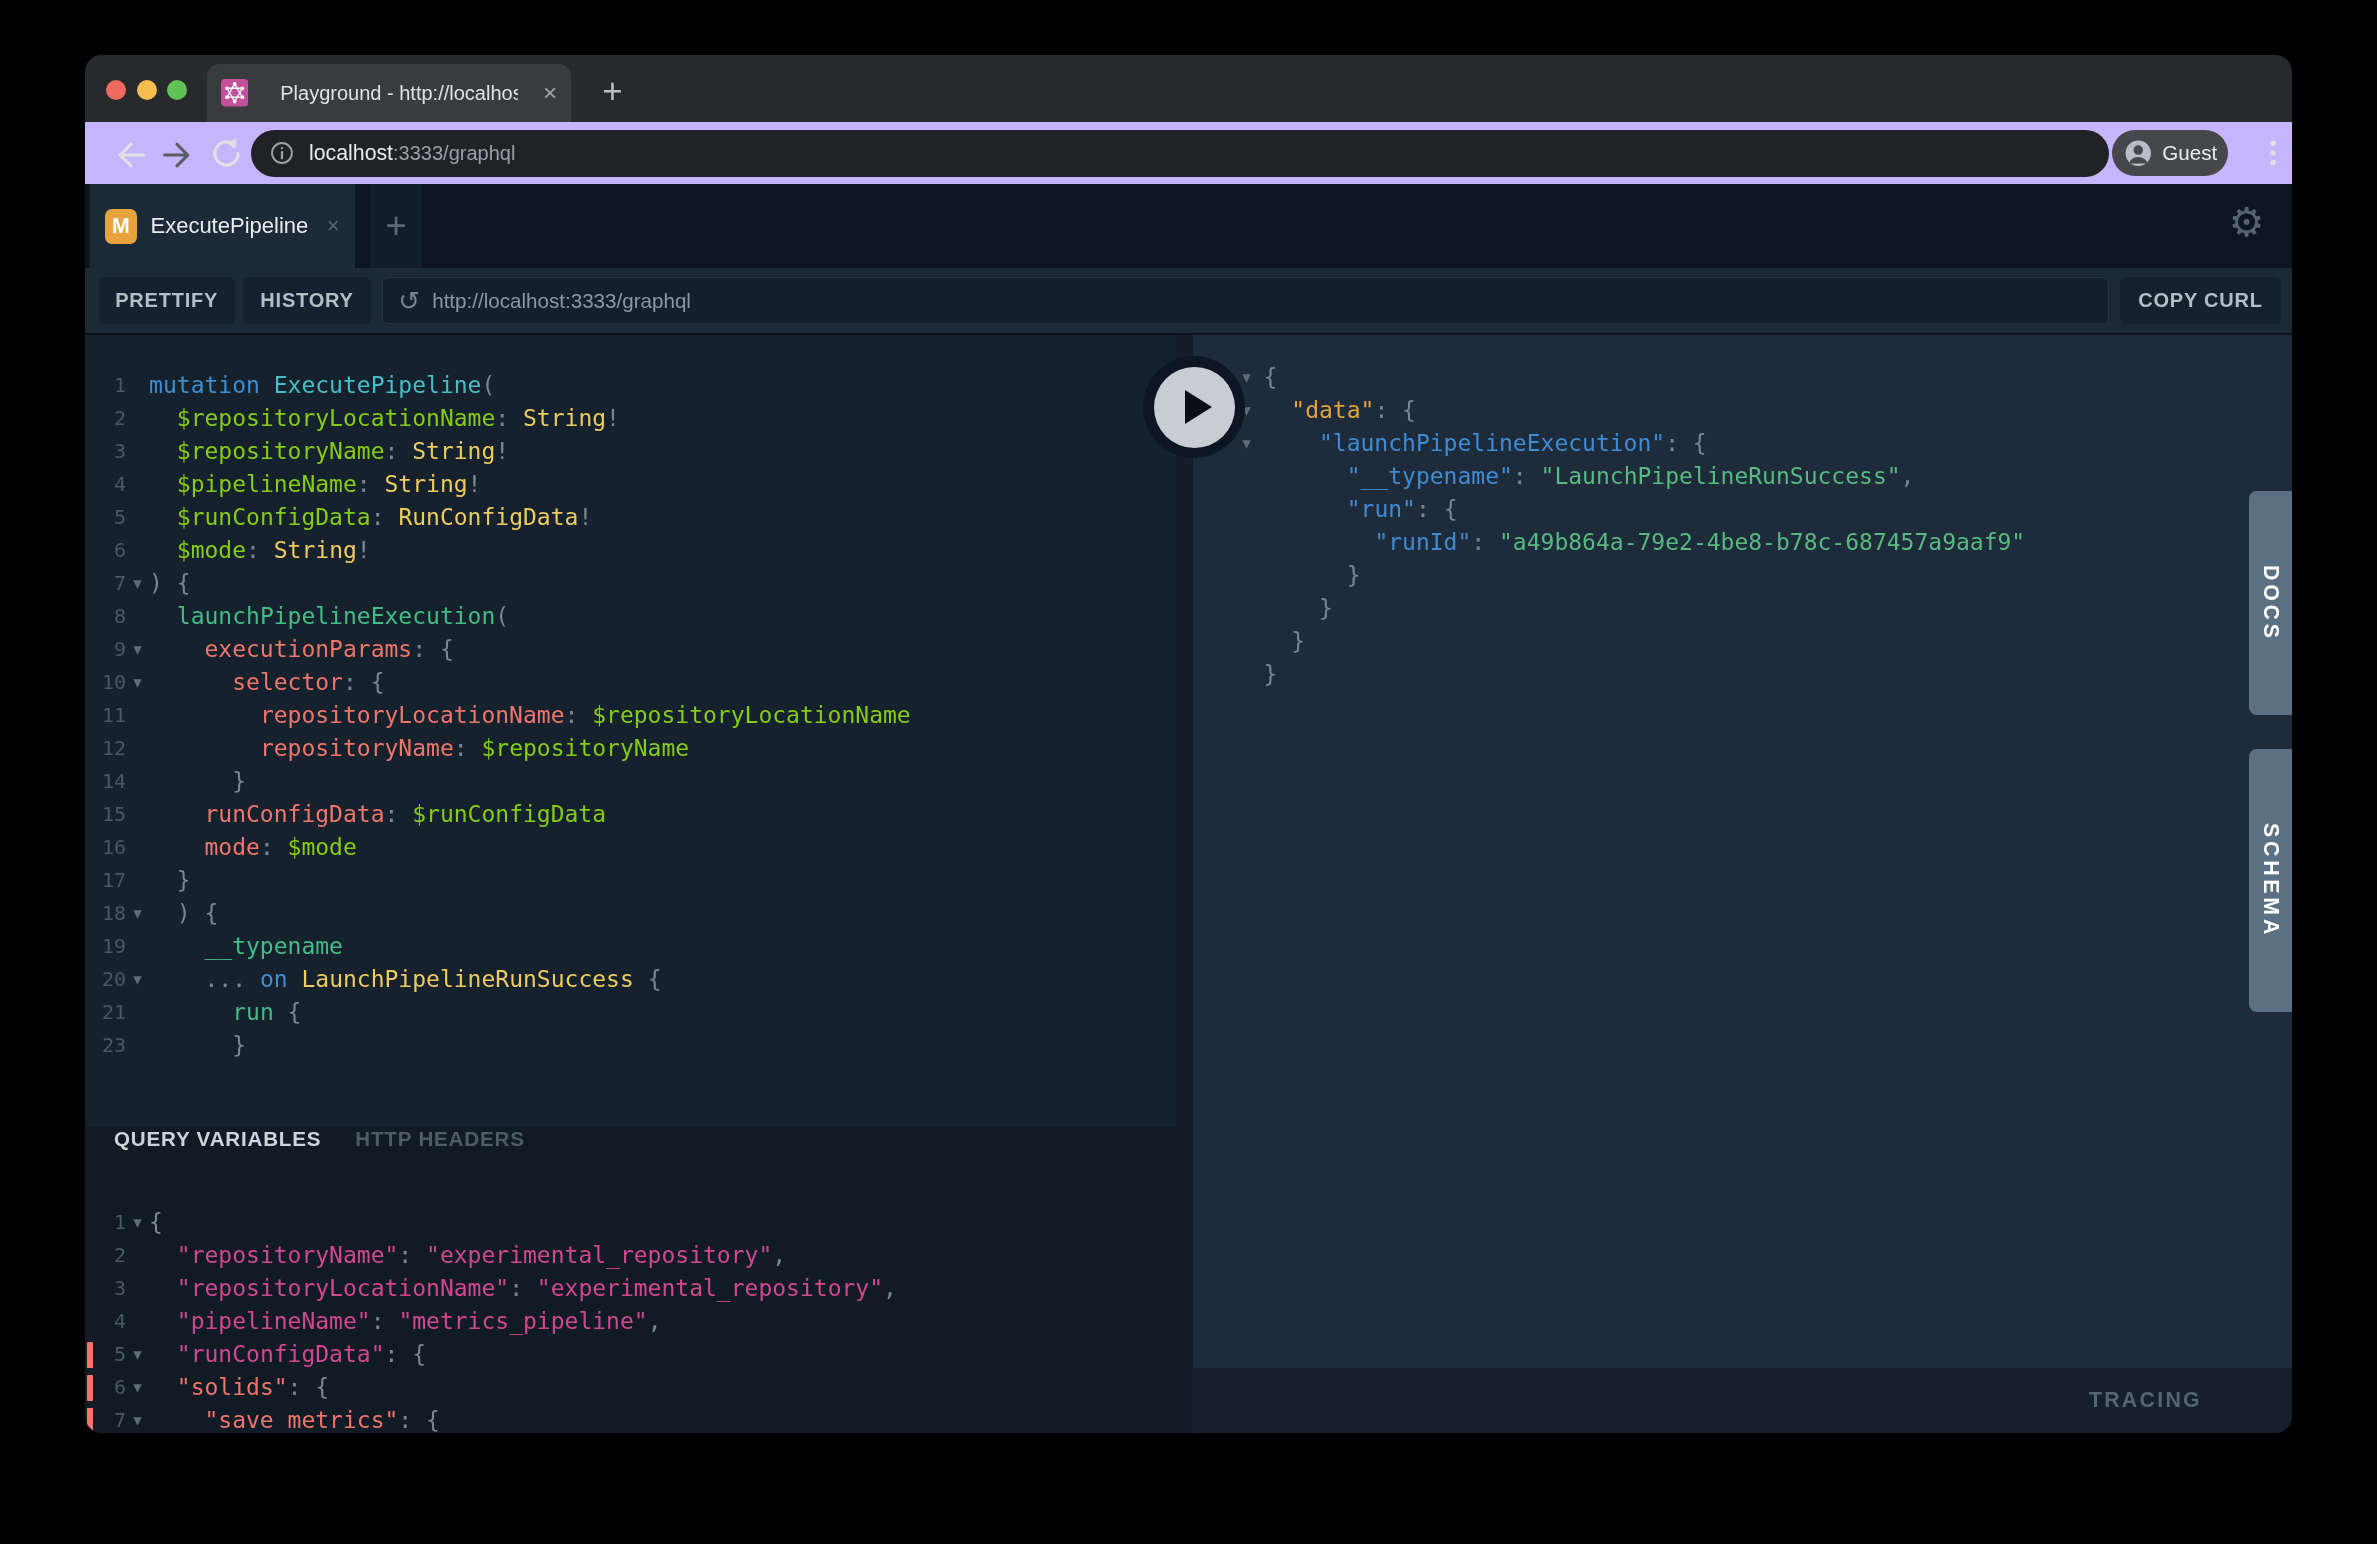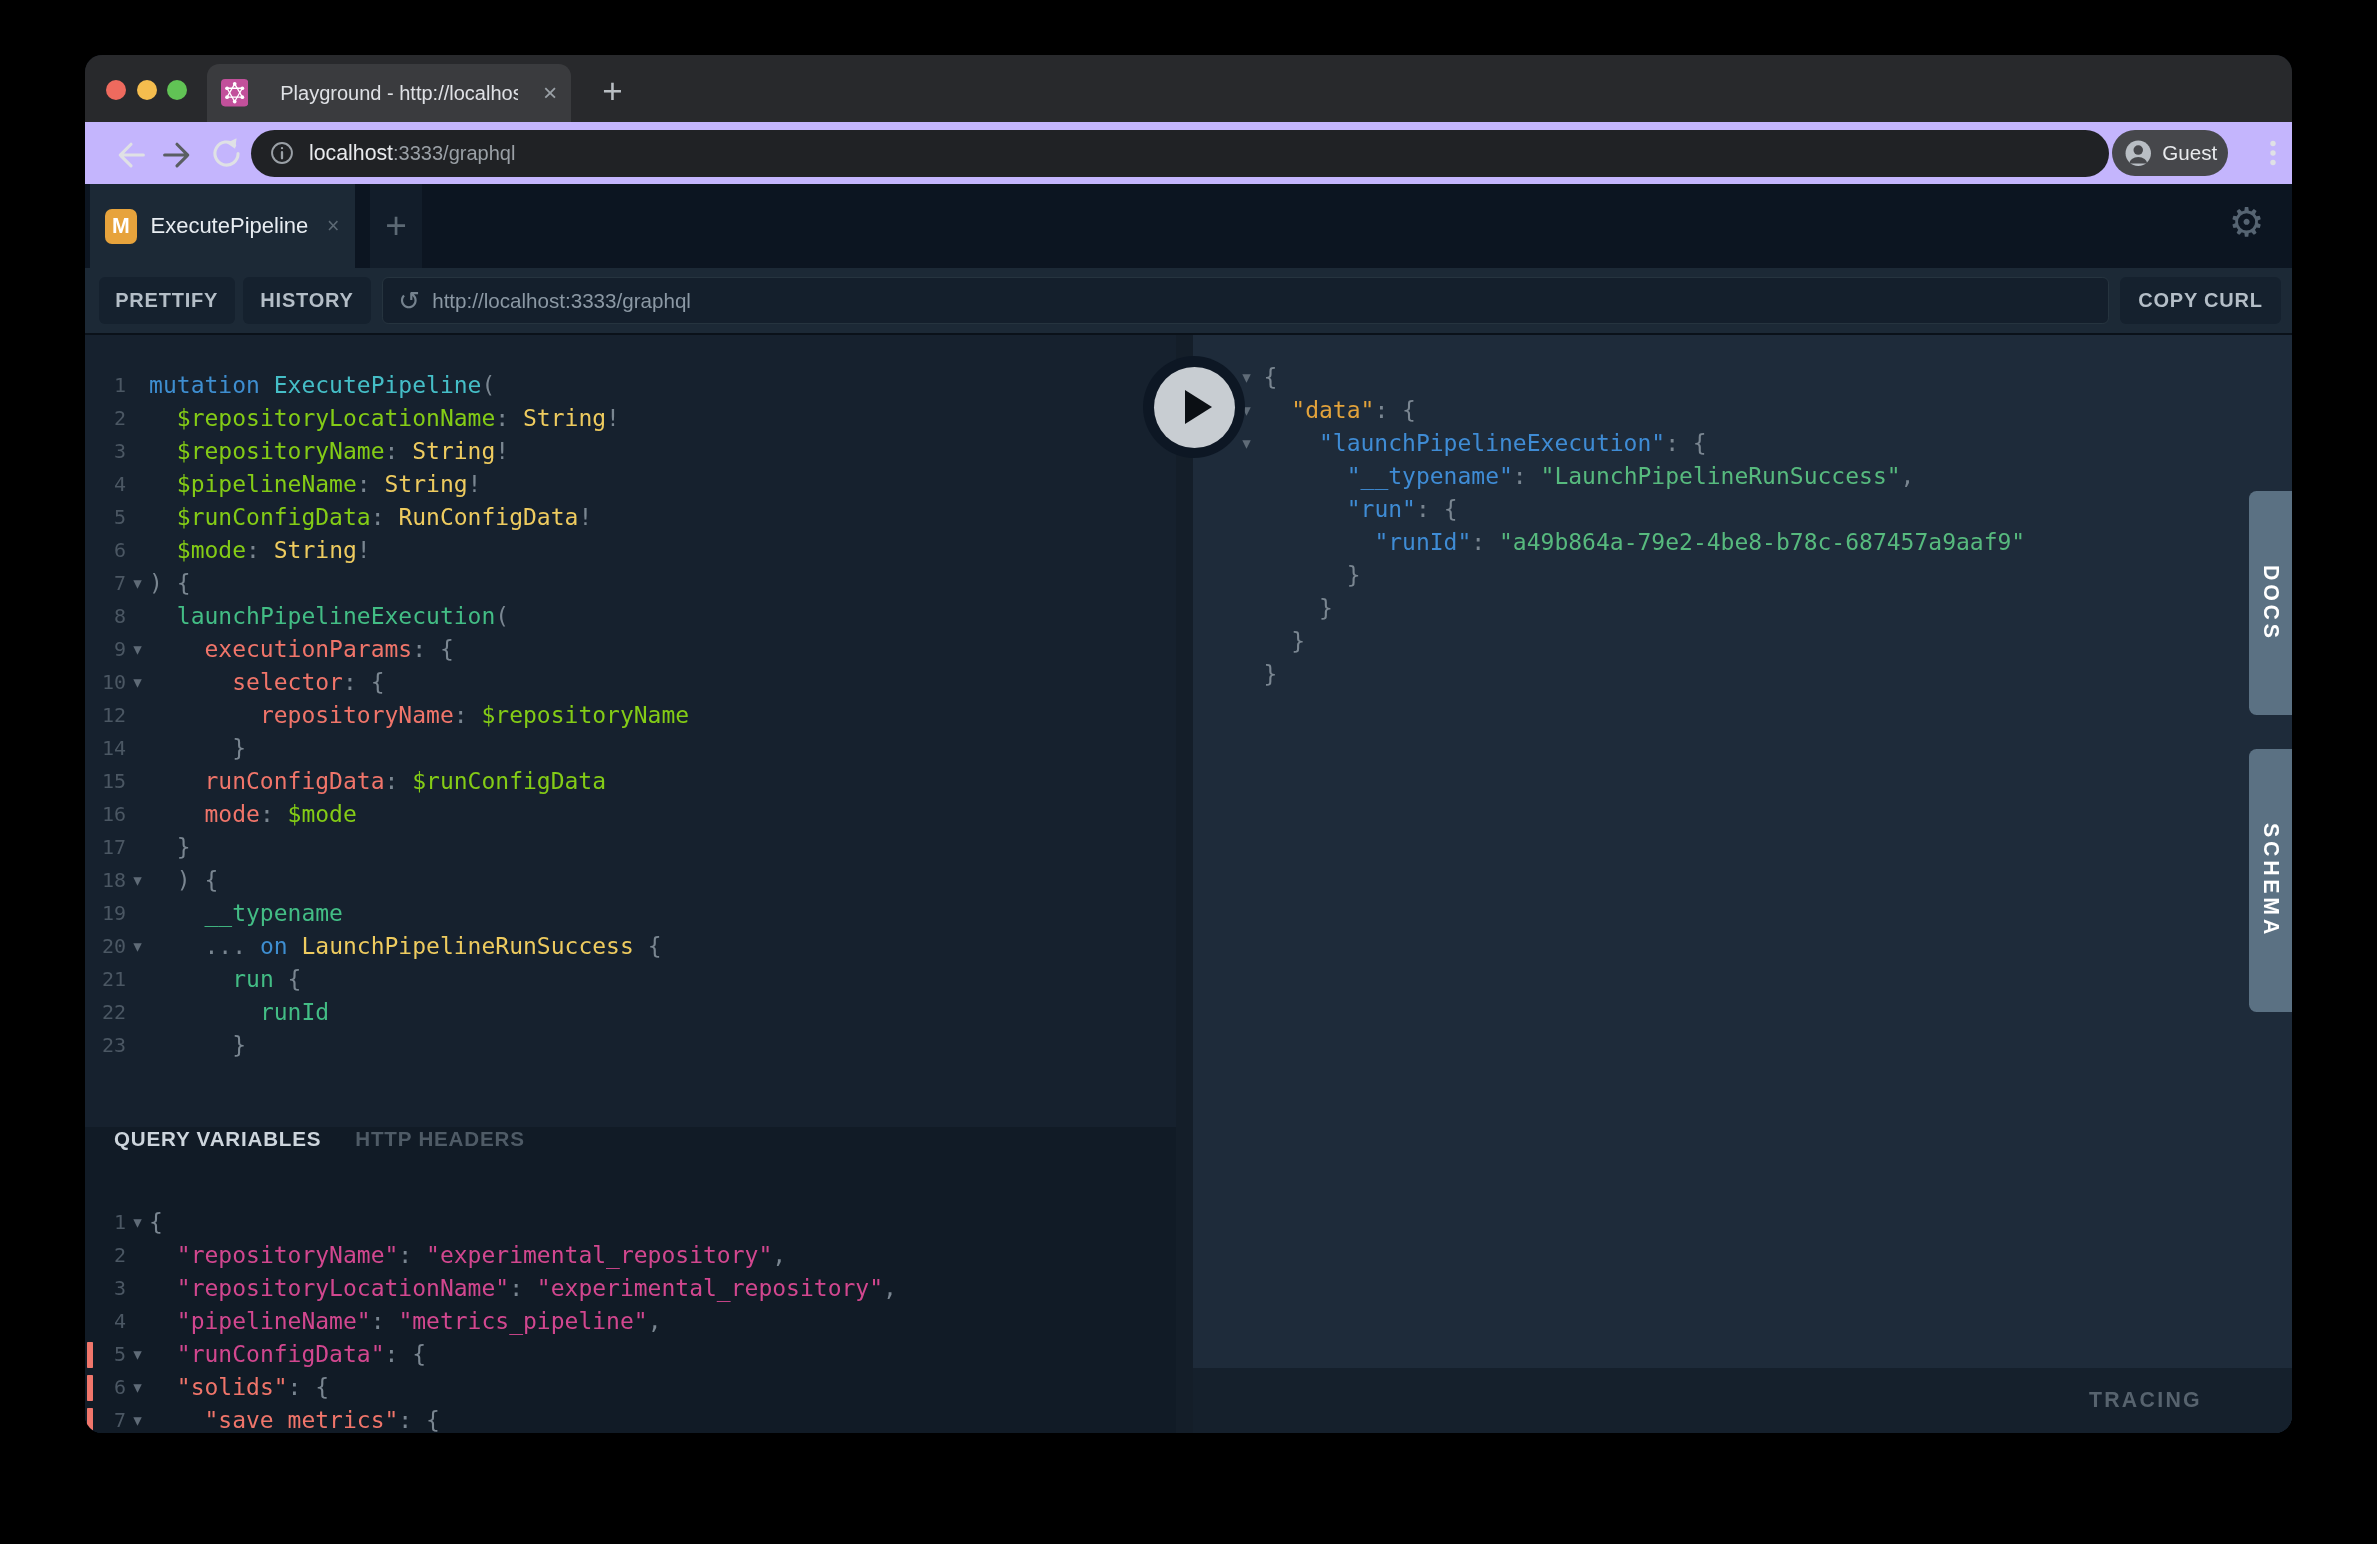--- a/index.html
+++ b/index.html
@@ -241,20 +241,25 @@
                 <span class="g">9</span>
                 <span class="f">▾</span>
                 <pre class="code"><span class="t-pun">    </span><span class="t-attr">executionParams</span><span class="t-pun">: {</span></pre>
               </div>
               <div class="cl">
                 <span class="g">10</span>
                 <span class="f">▾</span>
                 <pre class="code"><span class="t-pun">      </span><span class="t-attr">selector</span><span class="t-pun">: {</span></pre>
               </div>
               <div class="cl">
+                <span class="g">11</span>
+                <span class="f"></span>
+                <pre class="code"><span class="t-pun">        </span><span class="t-attr">repositoryLocationName</span><span class="t-pun">: </span><span class="t-var">$repositoryLocationName</span></pre>
+              </div>
+              <div class="cl">
                 <span class="g">12</span>
                 <span class="f"></span>
                 <pre class="code"><span class="t-pun">        </span><span class="t-attr">repositoryName</span><span class="t-pun">: </span><span class="t-var">$repositoryName</span></pre>
               </div>
               <div class="cl">
                 <span class="g">14</span>
                 <span class="f"></span>
                 <pre class="code"><span class="t-pun">      }</span></pre>
               </div>
               <div class="cl">
@@ -284,25 +289,20 @@
               </div>
               <div class="cl">
                 <span class="g">20</span>
                 <span class="f">▾</span>
                 <pre class="code"><span class="t-pun">    ... </span><span class="t-kw">on</span><span class="t-pun"> </span><span class="t-typ">LaunchPipelineRunSuccess</span><span class="t-pun"> {</span></pre>
               </div>
               <div class="cl">
                 <span class="g">21</span>
                 <span class="f"></span>
                 <pre class="code"><span class="t-pun">      </span><span class="t-fld">run</span><span class="t-pun"> {</span></pre>
-              </div>
-              <div class="cl">
-                <span class="g">22</span>
-                <span class="f"></span>
-                <pre class="code"><span class="t-pun">        </span><span class="t-fld">runId</span></pre>
               </div>
               <div class="cl">
                 <span class="g">23</span>
                 <span class="f"></span>
                 <pre class="code"><span class="t-pun">      }</span></pre>
               </div>
             </div>
           <div class="vsection">
             <div class="vtabs">
               <span class="vtab-active">QUERY VARIABLES</span>

